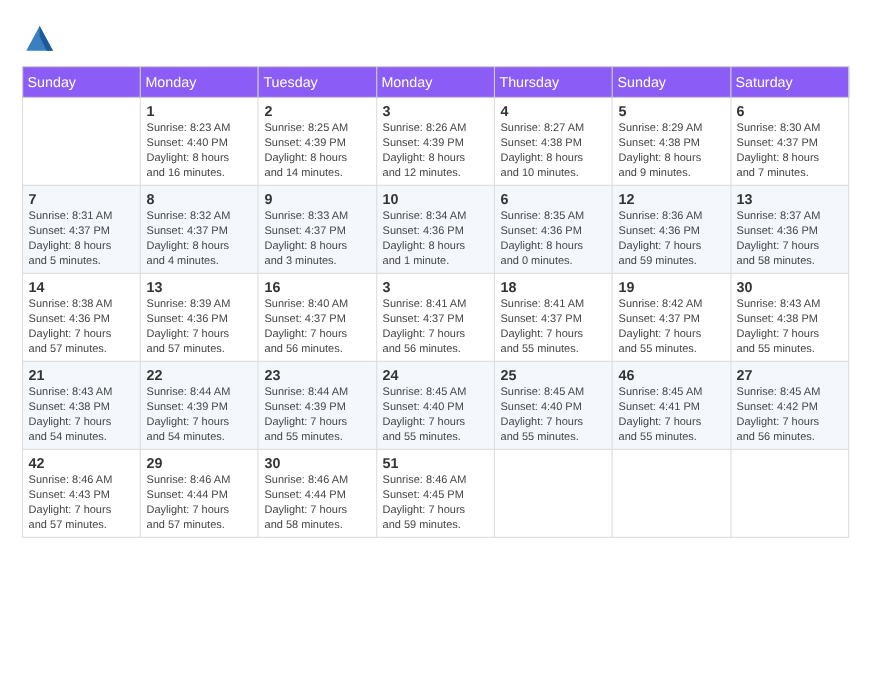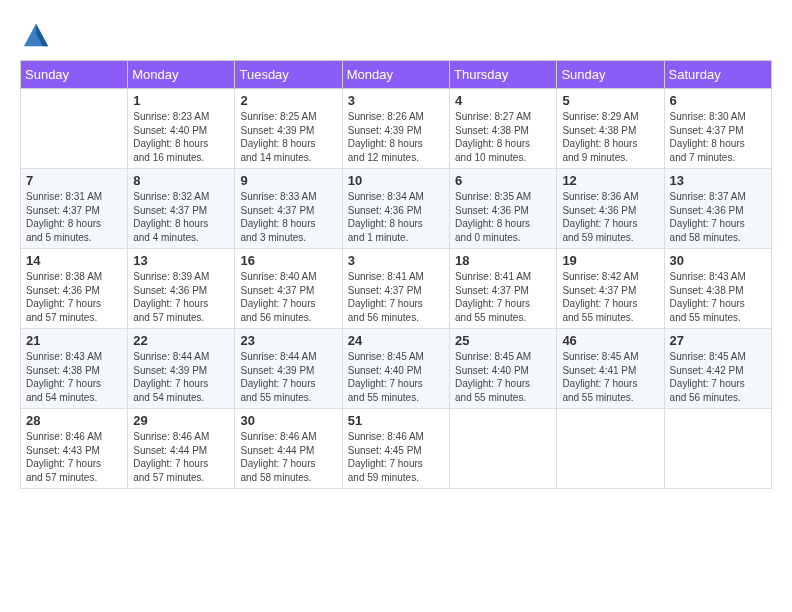--- a/index.html
+++ b/index.html
@@ -240,21 +240,21 @@
           <span class="day-number">46</span>
           <div class="day-info">Sunrise: 8:45 AM<br>Sunset: 4:41 PM<br>Daylight: 7 hours<br>and 55 minutes.</div>
         </td>
         <td>
           <span class="day-number">27</span>
           <div class="day-info">Sunrise: 8:45 AM<br>Sunset: 4:42 PM<br>Daylight: 7 hours<br>and 56 minutes.</div>
         </td>
       </tr>
       <tr>
         <td>
-          <span class="day-number">28</span>
+          <span class="day-number">42</span>
           <div class="day-info">Sunrise: 8:46 AM<br>Sunset: 4:43 PM<br>Daylight: 7 hours<br>and 57 minutes.</div>
         </td>
         <td>
           <span class="day-number">29</span>
           <div class="day-info">Sunrise: 8:46 AM<br>Sunset: 4:44 PM<br>Daylight: 7 hours<br>and 57 minutes.</div>
         </td>
         <td>
           <span class="day-number">30</span>
           <div class="day-info">Sunrise: 8:46 AM<br>Sunset: 4:44 PM<br>Daylight: 7 hours<br>and 58 minutes.</div>
         </td>

